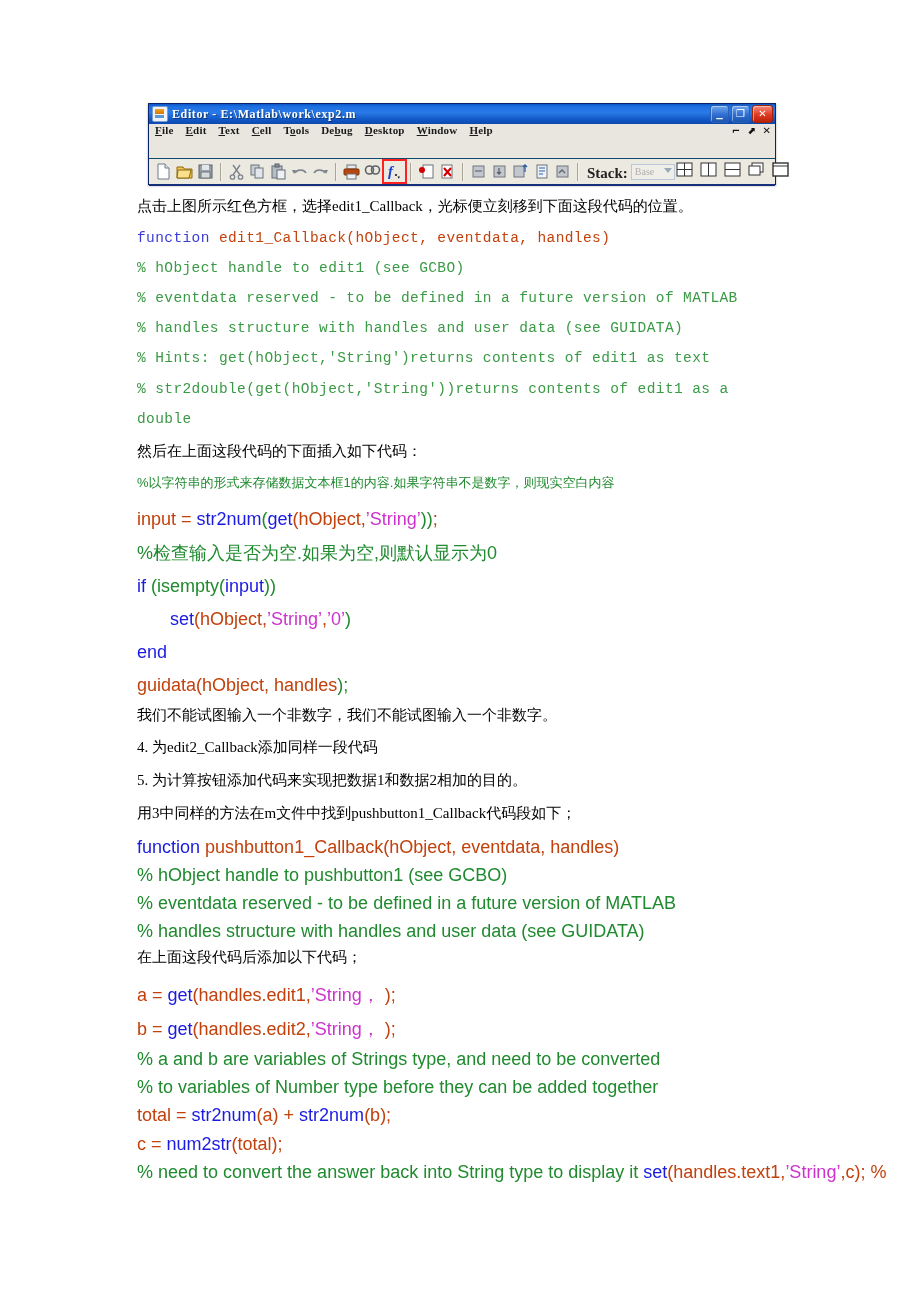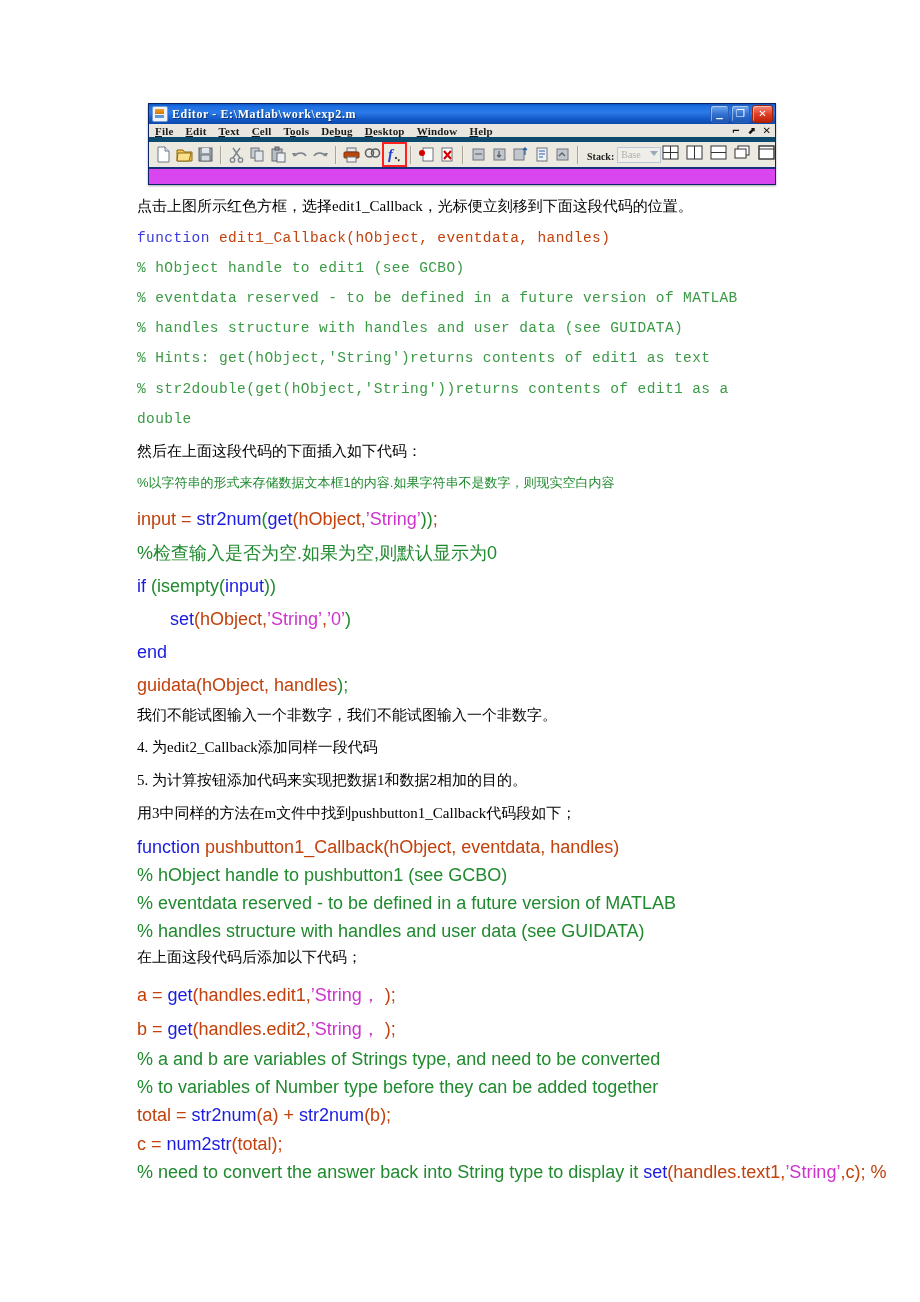--- a/index.html
+++ b/index.html
@@ -103,25 +103,24 @@
     color: #fff;
     font-family: "DejaVu Sans", sans-serif;
     font-size: 10px;
     line-height: 15px;
     text-align: center;
     font-weight: bold;
   }
   .wbtn.min .glyph { line-height: 11px; font-size: 13px; }
 
   .menubar {
-    height: 18px;
+    height: 35px;
     background: #e8e6df;
-    border-bottom: 5px solid #0c4a6e;
-    display: flex;
-    align-items: center;
+    border-bottom: 1px solid #0c4a6e;
+    display: flex;
     padding-left: 6px;
     box-sizing: border-box;
     position: relative;
   }
   .menu-item {
     font-family: "Liberation Serif", serif;
     font-size: 11px;
     font-weight: bold;
     color: #1a1a1a;
     margin-right: 12px;
@@ -165,21 +164,21 @@
     flex: 0 0 auto;
   }
   .tbi svg { display: block; }
   .tbi.highlight {
     outline: 2px solid #ff2020;
     outline-offset: 0px;
     width: 21px; height: 21px;
   }
   .stack-label {
     font-family: "Liberation Serif", serif;
-    font-size: 10px;
+    font-size: 15px;
     font-weight: bold;
     color: #222;
     margin: 4px 3px 0 4px;
     white-space: nowrap;
   }
   .stack-combo {
     width: 44px;
     height: 16px;
     background: #efeee9;
     border: 1px solid #b9c7d8;

